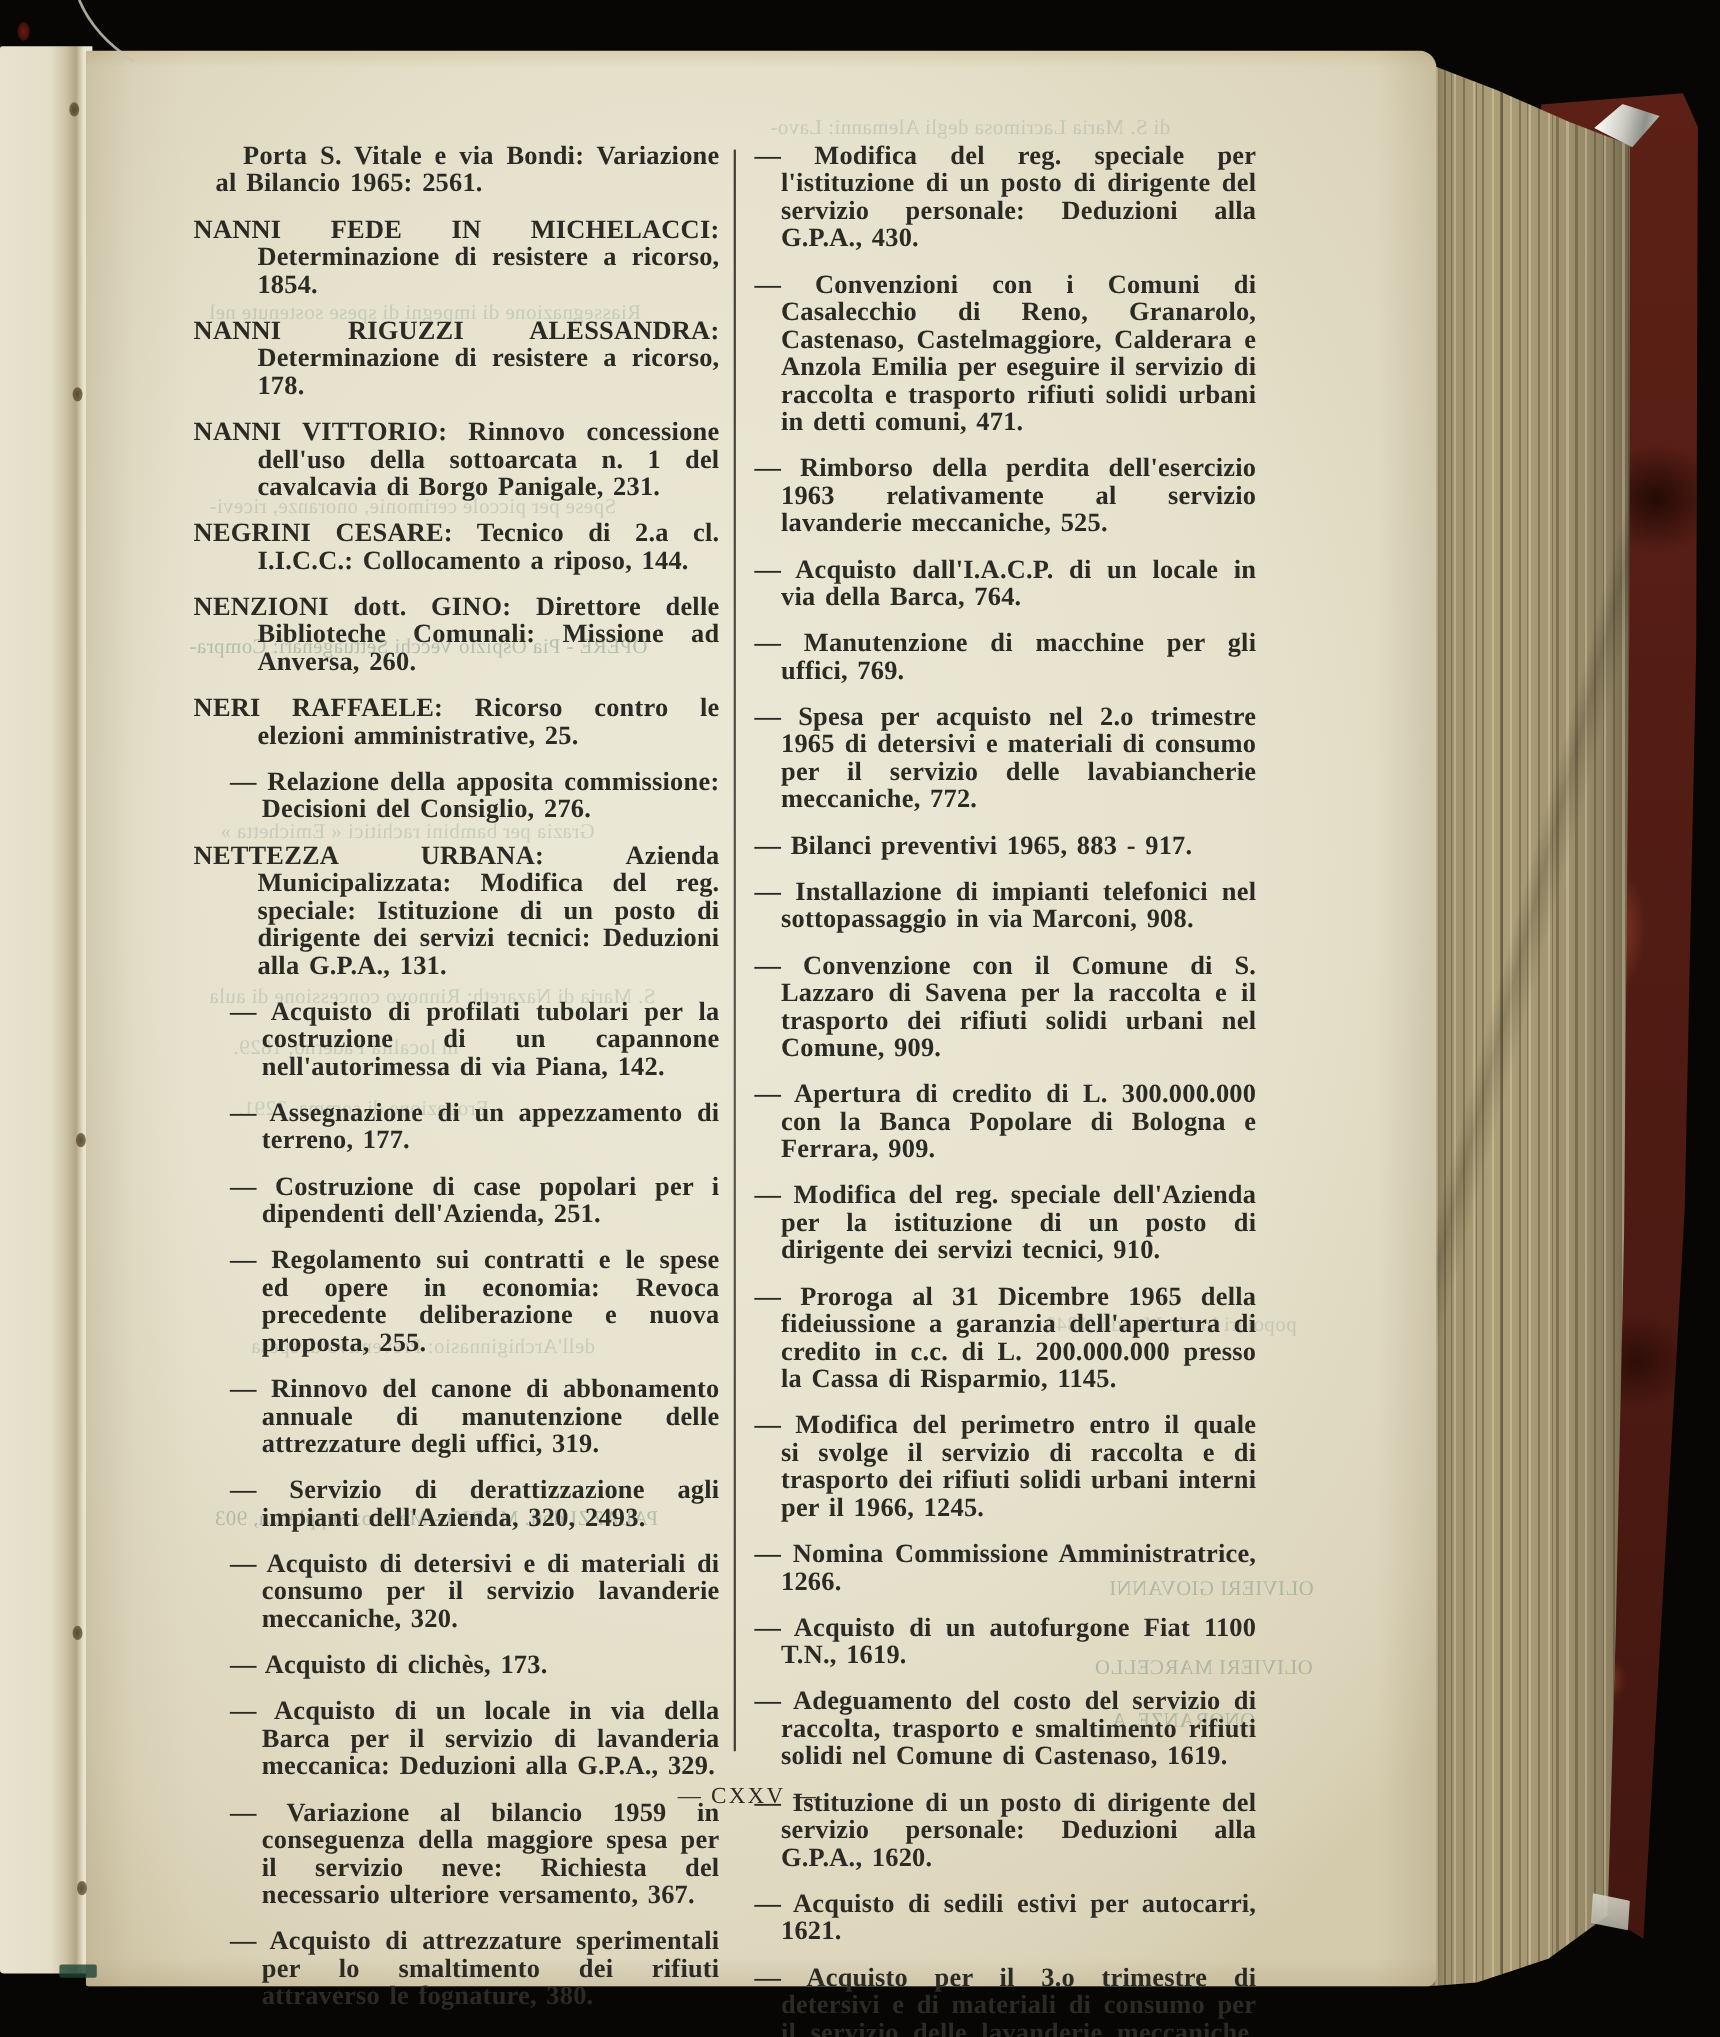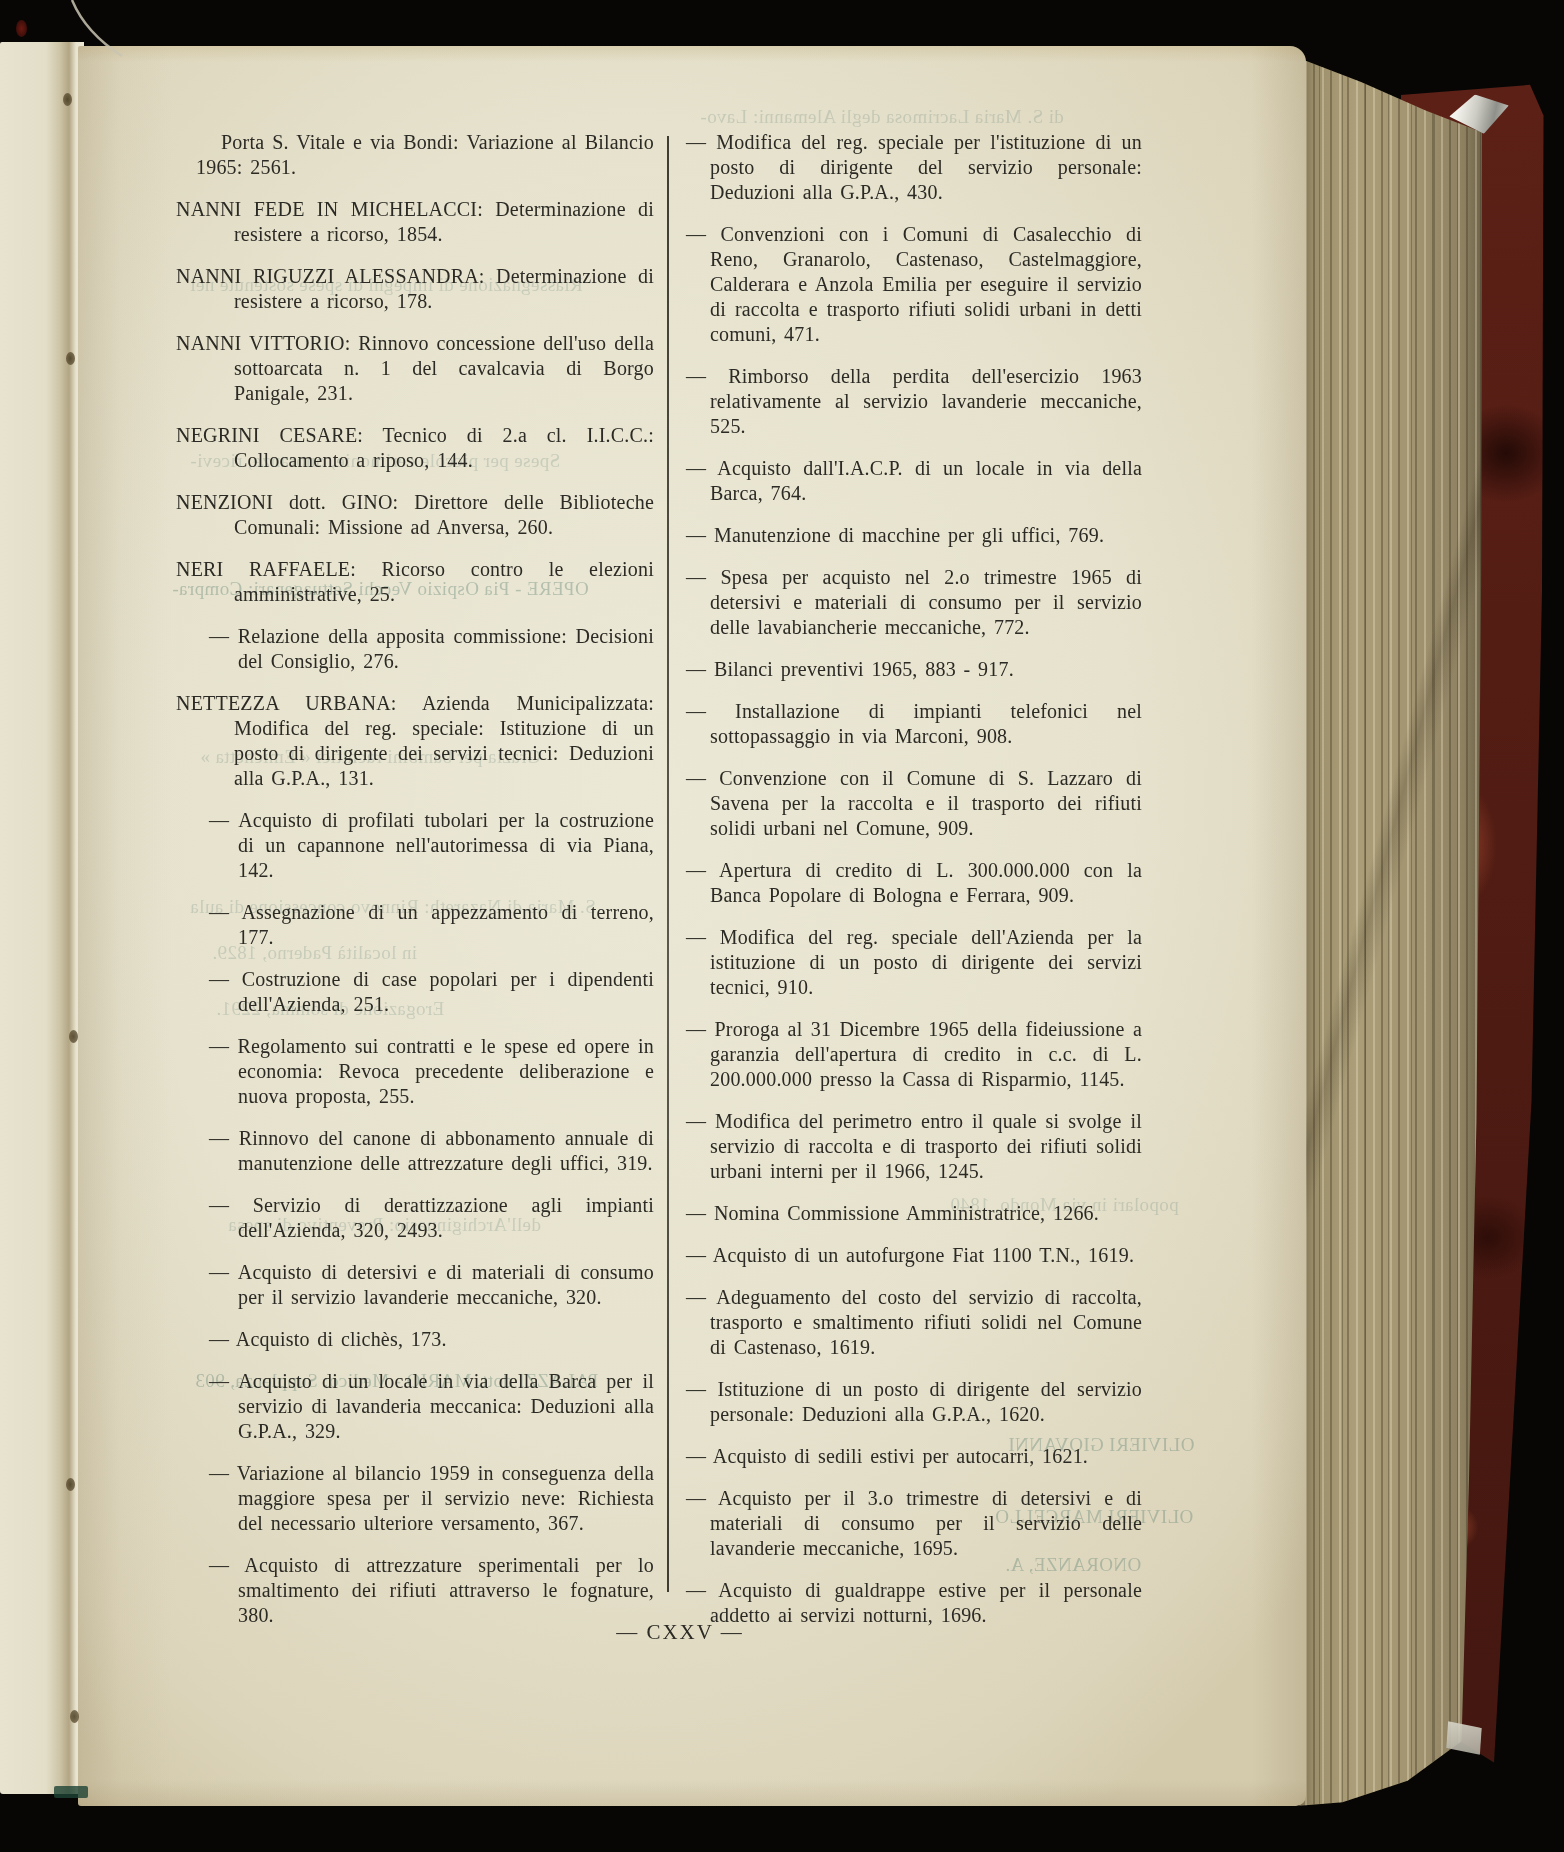--- a/index.html
+++ b/index.html
@@ -75,22 +75,22 @@
   }
   .red-dot { position:absolute; left:16px; top:20px; width:11px; height:17px;
     background:radial-gradient(#6a1a12,#2a0805); border-radius:50%; }
   .green-mark { position:absolute; left:54px; top:1786px; width:34px; height:12px;
     background:#1e4434; opacity:.8; border-radius:2px; }
 
   
   .col { position:absolute; color:#2b2a24; }
   .col-left  { left:176px; top:130px; width:478px; }
   .col-right { left:686px; top:130px; width:456px; }
-  .e { margin:0 0 17px 0; font-size:20px; line-height:25px; text-align:justify;
-       word-spacing:2.5px; letter-spacing:.2px; }
+  .e { margin:0 0 17px 0; font-size:24px; line-height:25px; text-align:justify;
+       word-spacing:2.5px; letter-spacing:.2px;font-weight:bold; }
   .e-caps   { padding-left:58px; text-indent:-58px; }
   .e-dash-l { padding-left:62px; text-indent:-29px; }
   .e-cont   { padding-left:20px; text-indent:25px; }
   .e-dash-r { padding-left:24px; text-indent:-24px; }
 
   .divider { position:absolute; left:667px; top:136px; width:2px; height:1456px;
     background:linear-gradient(rgba(45,42,34,.9), rgba(45,42,34,.75) 60%, rgba(45,42,34,.9)); }
 
   .pageno { position:absolute; left:430px; top:1620px; width:500px; text-align:center;
     font-size:21px; letter-spacing:2px; color:#2b2a24; }

